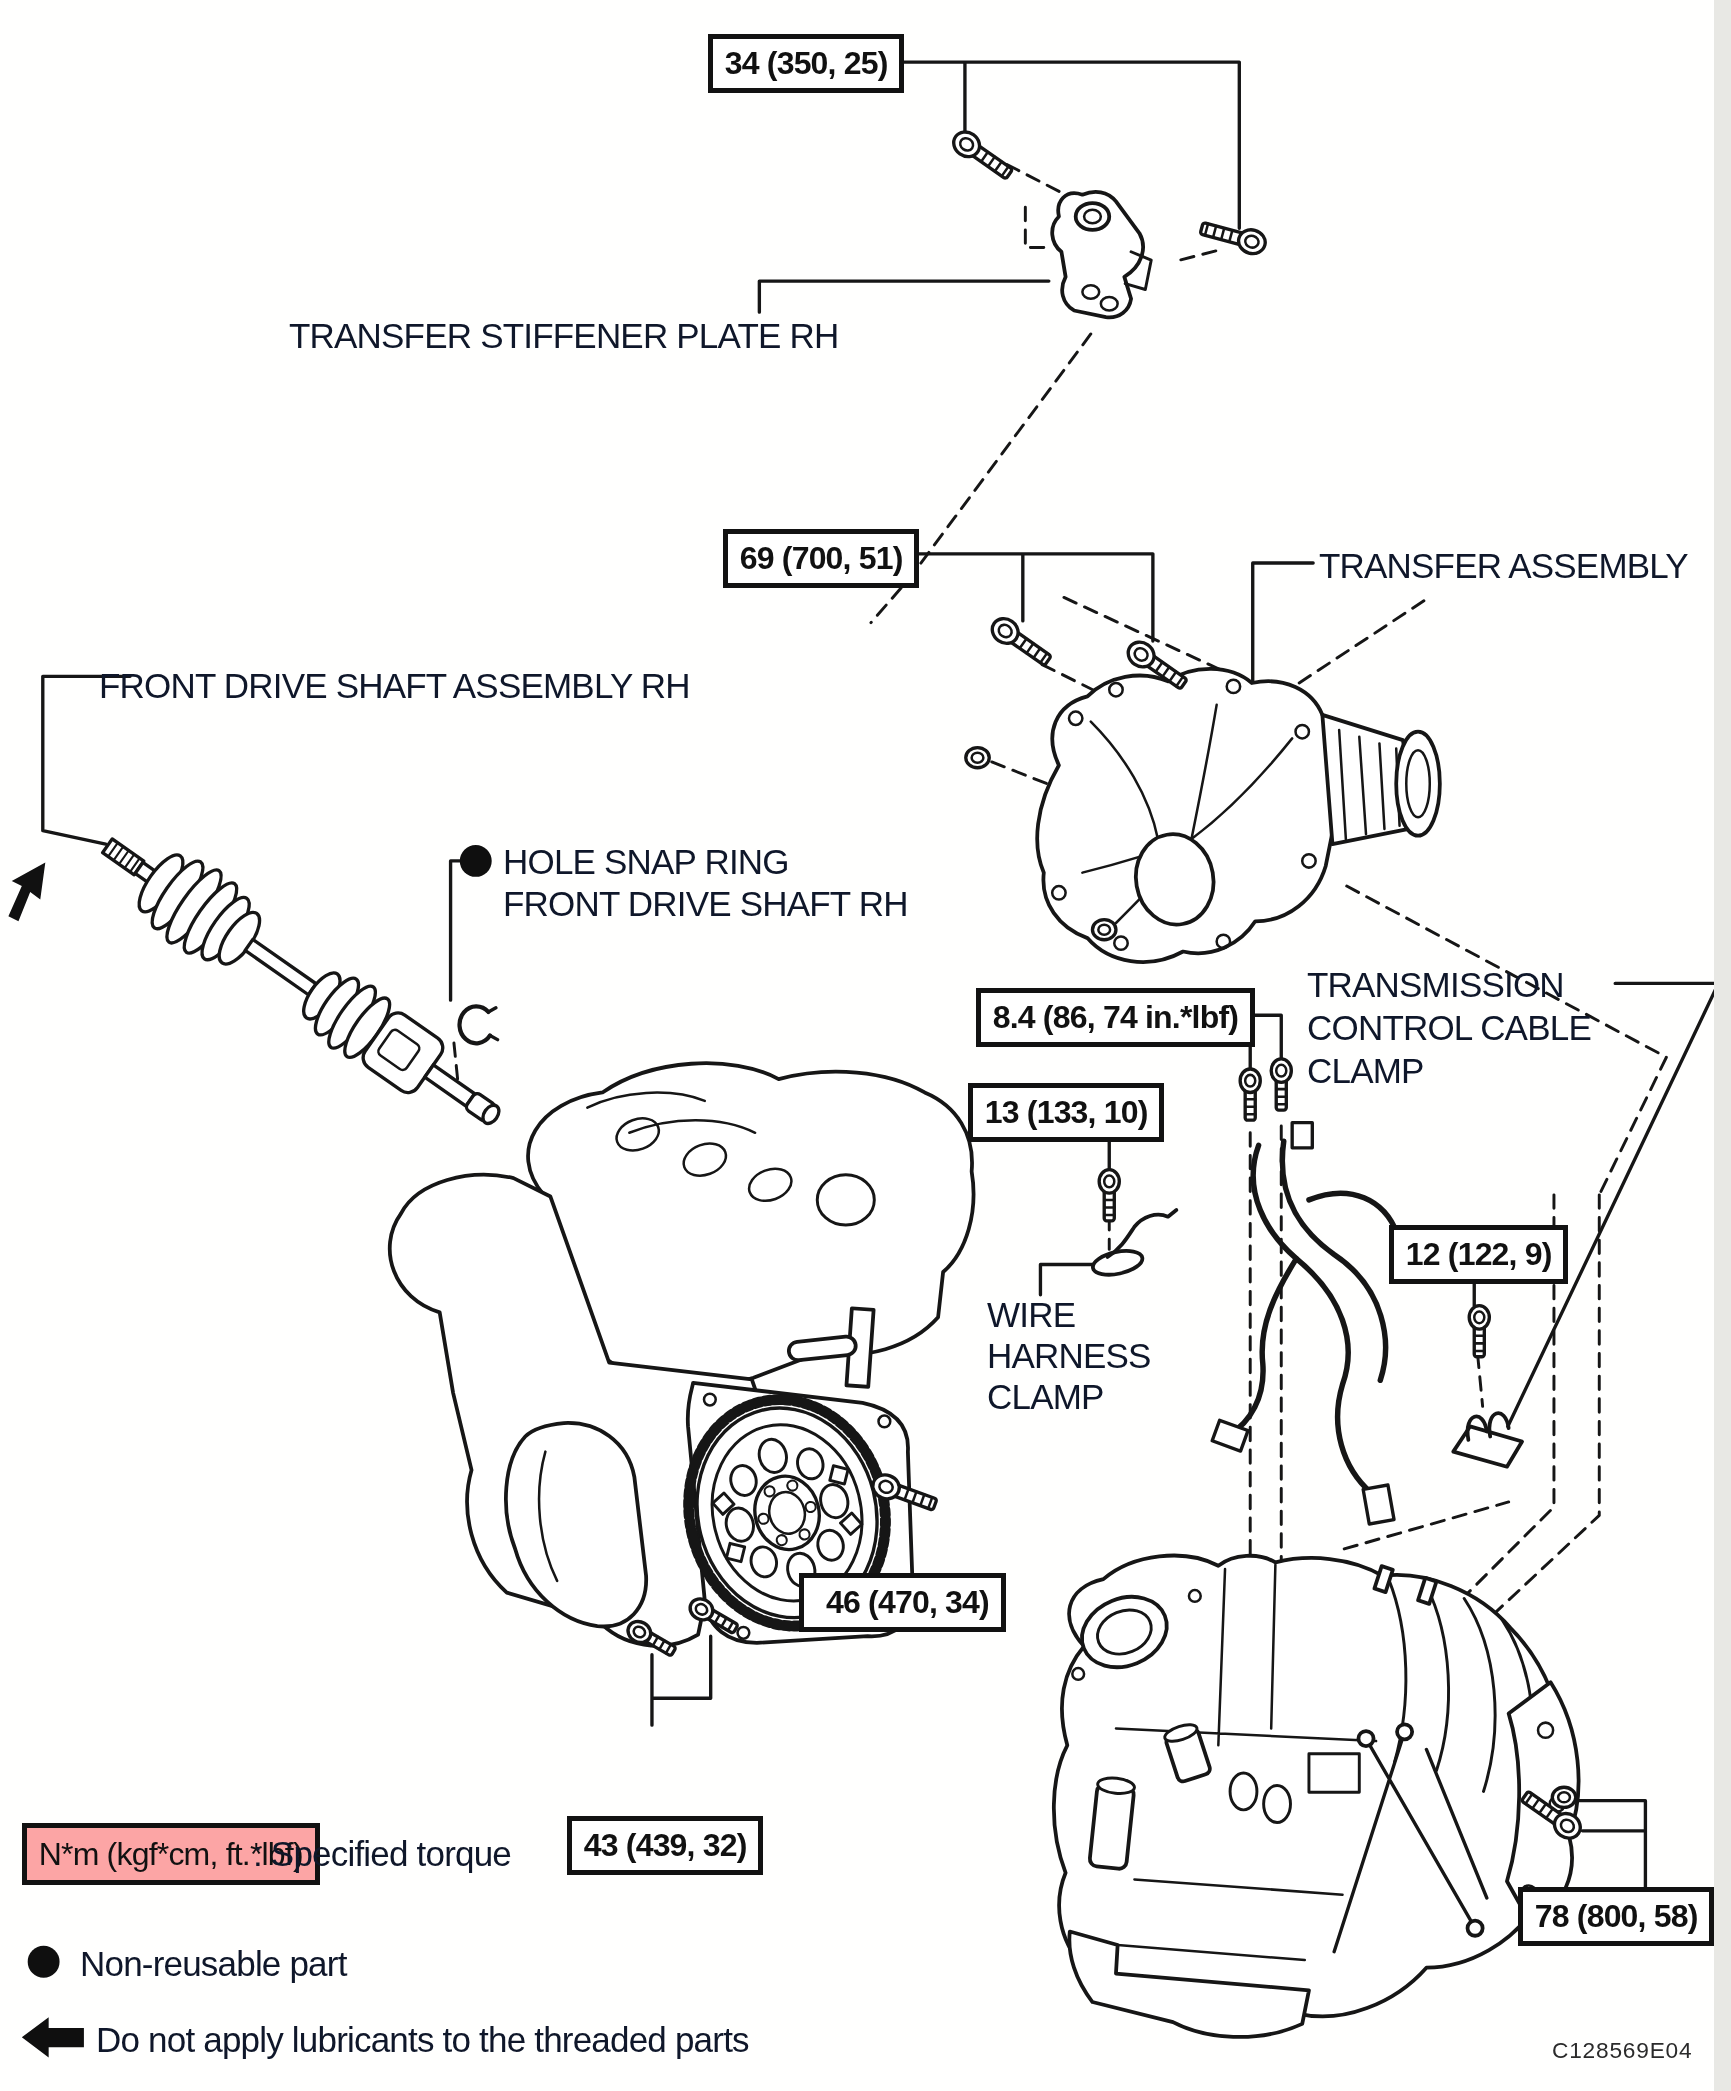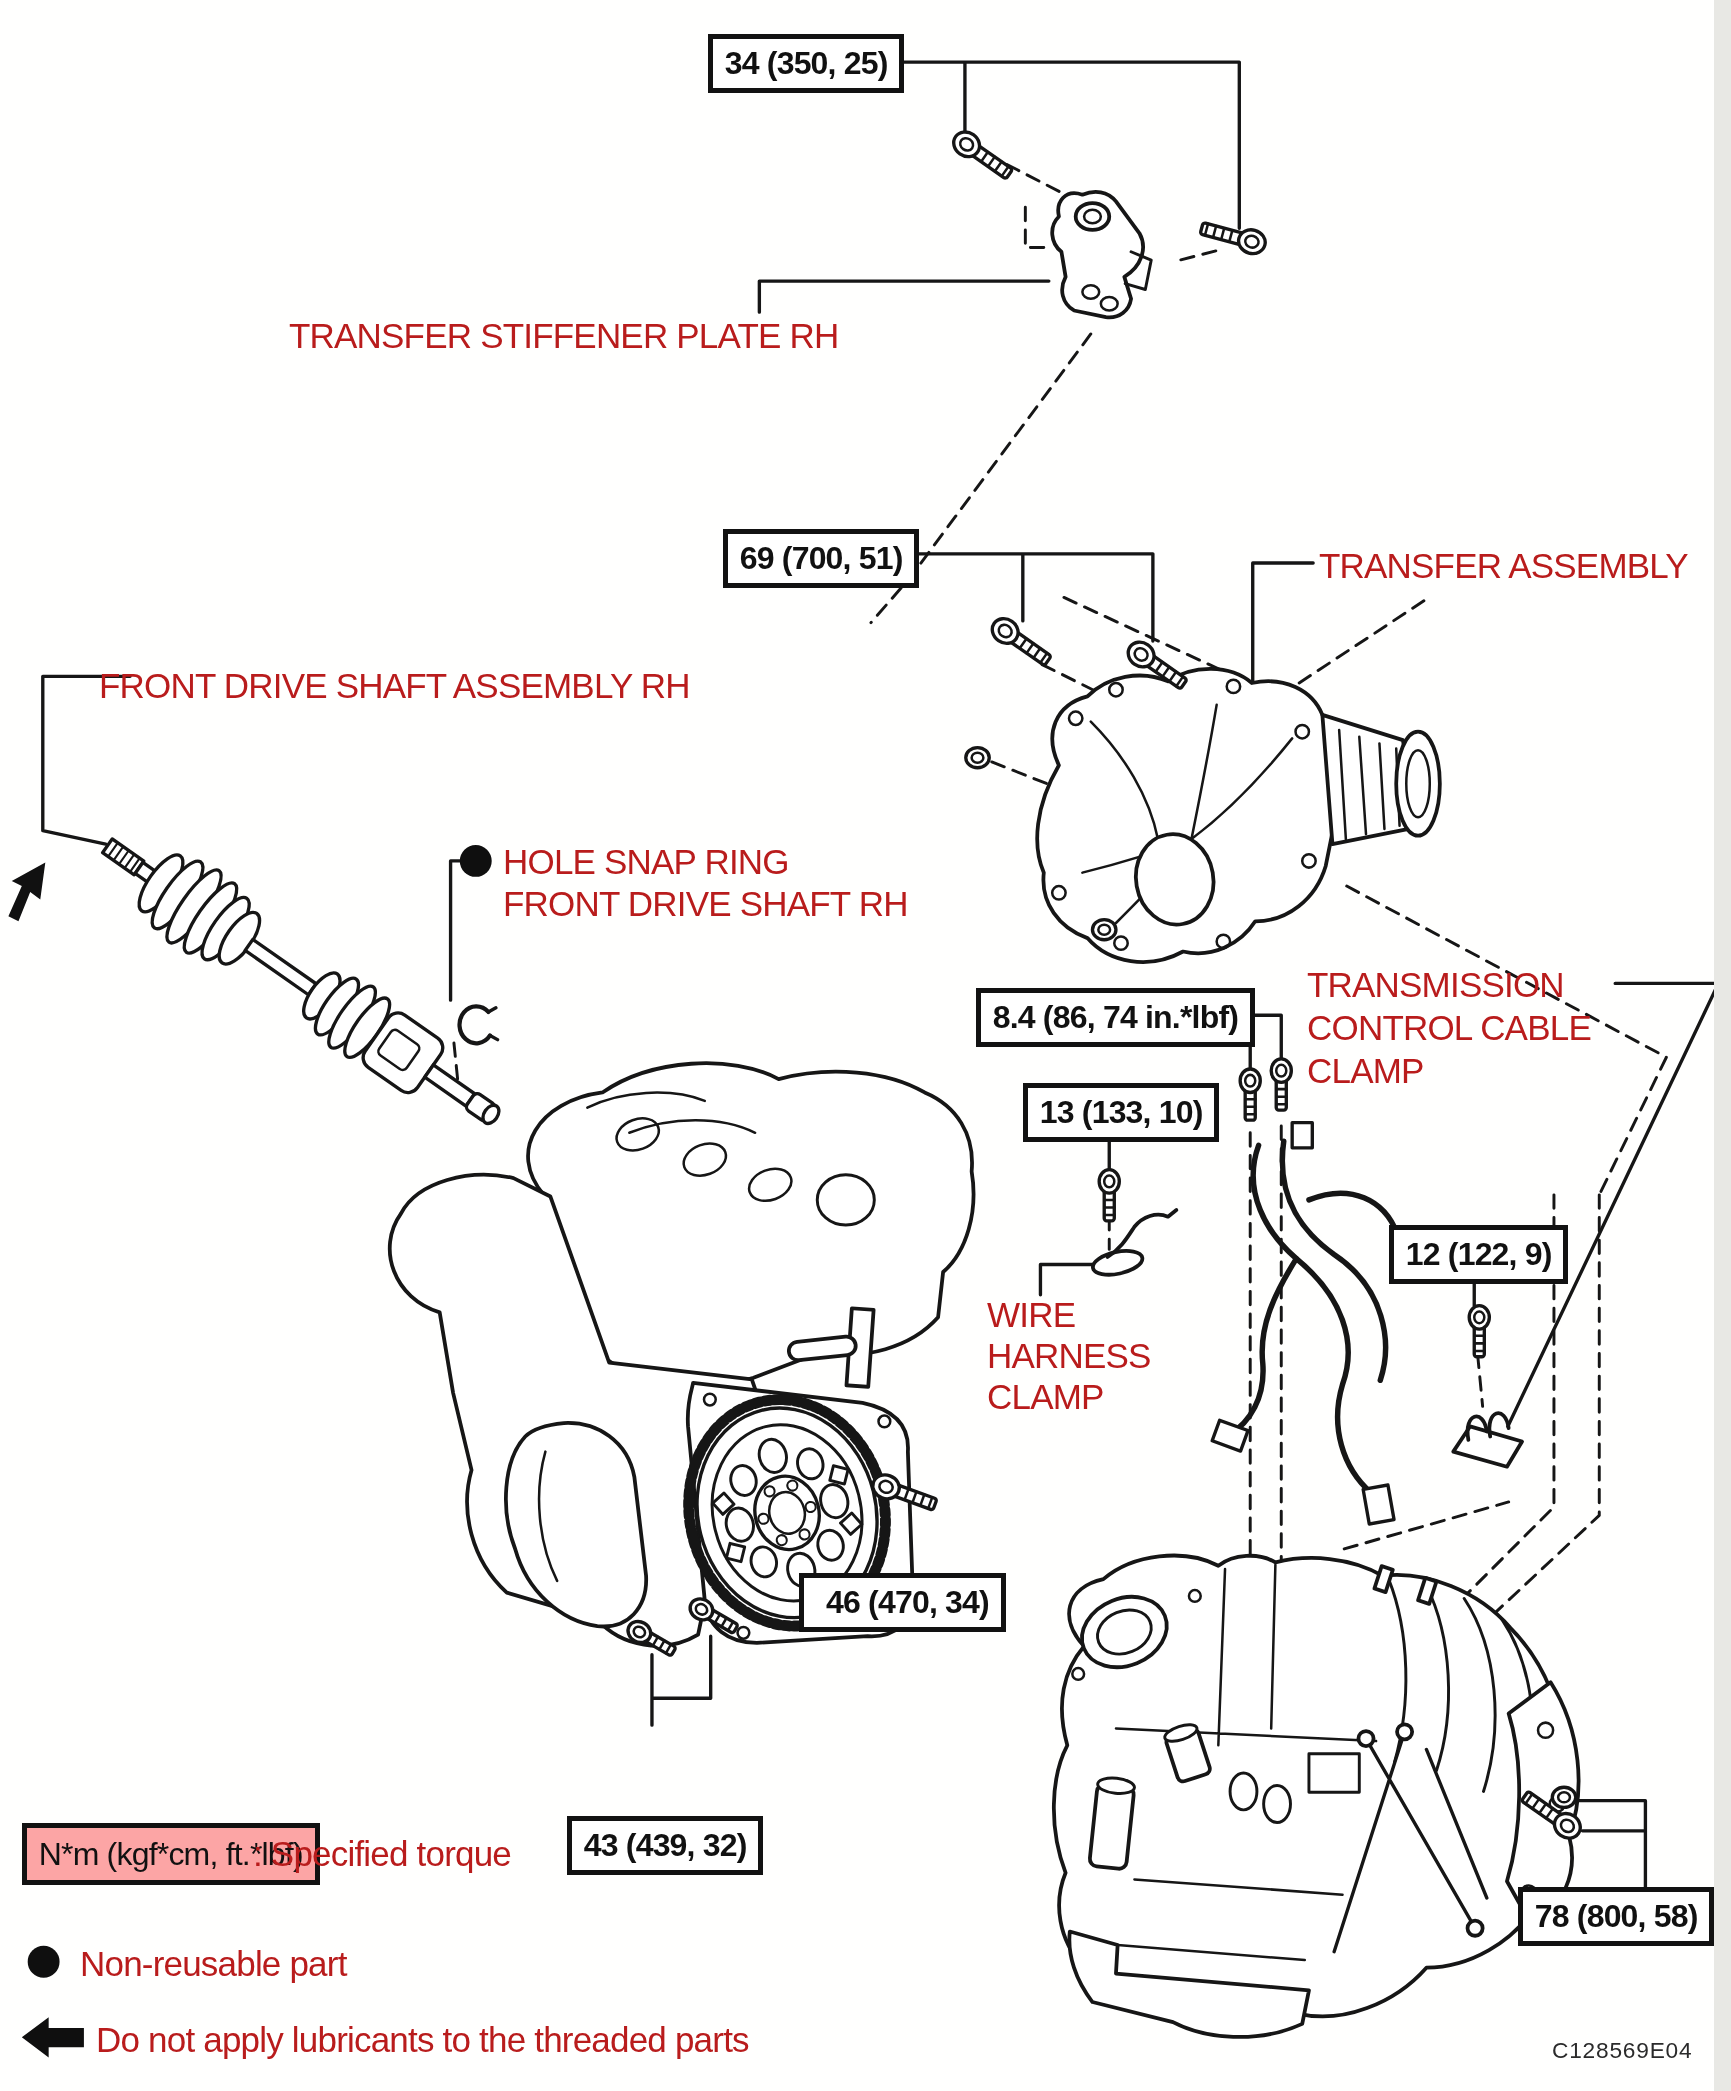--- a/index.html
+++ b/index.html
@@ -1,20 +1,20 @@
 <!DOCTYPE html>
 <html style="font-size:13.4px"><head>
 <meta charset="utf-8">
 <style>
   html,body{margin:0;padding:0;background:#e8e8e4;}
   .page{position:relative;width:1714px;height:2091px;background:#fffffe;overflow:hidden;
         font-family:"Liberation Sans","DejaVu Sans",sans-serif;color:#101010;}
   svg.art{position:absolute;left:0;top:0;}
   .lbl{position:absolute;font-size:35px;font-weight:400;letter-spacing:-0.8px;
-       white-space:nowrap;color:#b91c1c;line-height:42px;}
+       white-space:nowrap;color:#0f172a;line-height:42px;}
   .lbl .ln{display:block;}
   .callout{position:absolute;border:5.9px solid #121212;background:#fff;
            font-size:32px;font-weight:700;letter-spacing:-0.8px;padding:5.9px 11.7px;
            white-space:nowrap;color:#111;}
   .legend-callout{position:absolute;border:5px solid #121212;background:#fca5a5;
            font-size:32px;font-weight:400;letter-spacing:-0.8px;padding:7.6px 11.7px;
            white-space:nowrap;color:#111;}
   .figcode{position:absolute;font-size:22.7px;letter-spacing:0.8px;color:#2b2b2b;font-weight:400;}
 </style>
 </head>
@@ -302,21 +302,21 @@
   <use href="#nut" transform="translate(1864,2142)"></use>
 
   <circle cx="567" cy="1026" r="19" fill="#0f0f0f" stroke="none"></circle>
   <circle cx="52" cy="2338" r="19" fill="#0f0f0f" stroke="none"></circle>
   <polygon points="26,2428 58,2404 58,2417 100,2417 100,2440 58,2440 58,2452" fill="#0f0f0f" stroke="none"></polygon>
 </svg>
 
 <div class="callout" style="left:708px;top:34px;">34 (350, 25)</div>
 <div class="callout" style="left:723px;top:529px;">69 (700, 51)</div>
 <div class="callout" style="left:976px;top:988px;">8.4 (86, 74 in.*lbf)</div>
-<div class="callout" style="left:1023px;top:1083px;">13 (133, 10)</div>
+<div class="callout" style="left:968px;top:1083px;">13 (133, 10)</div>
 <div class="callout" style="left:1389px;top:1225px;">12 (122, 9)</div>
 <div class="callout" style="left:799px;top:1573px;padding-left:22px;">46 (470, 34)</div>
 <div class="callout" style="left:567px;top:1816px;">43 (439, 32)</div>
 <div class="callout" style="left:1518px;top:1887px;">78 (800, 58)</div>
 
 <div class="lbl" style="left:289px;top:315px;">TRANSFER STIFFENER PLATE RH</div>
 <div class="lbl" style="left:1319px;top:545px;">TRANSFER ASSEMBLY</div>
 <div class="lbl" style="left:99px;top:665px;">FRONT DRIVE SHAFT ASSEMBLY RH</div>
 
 <div class="lbl" style="left:503px;top:841px;">

